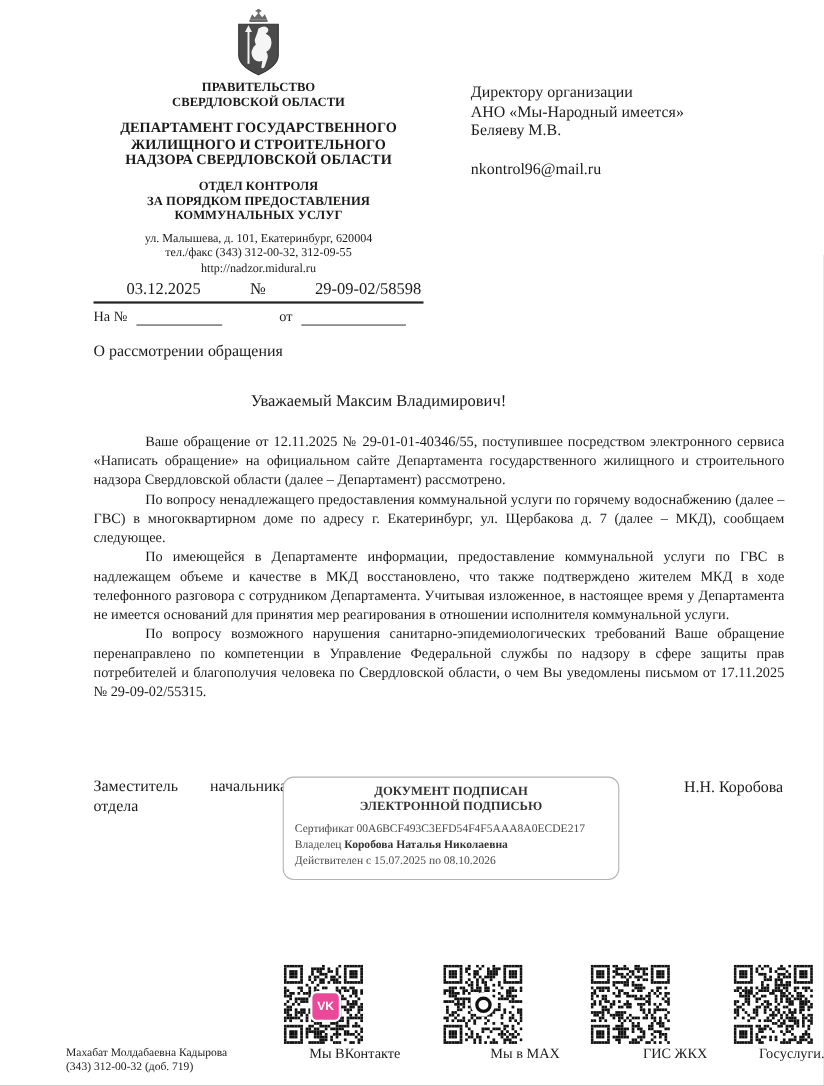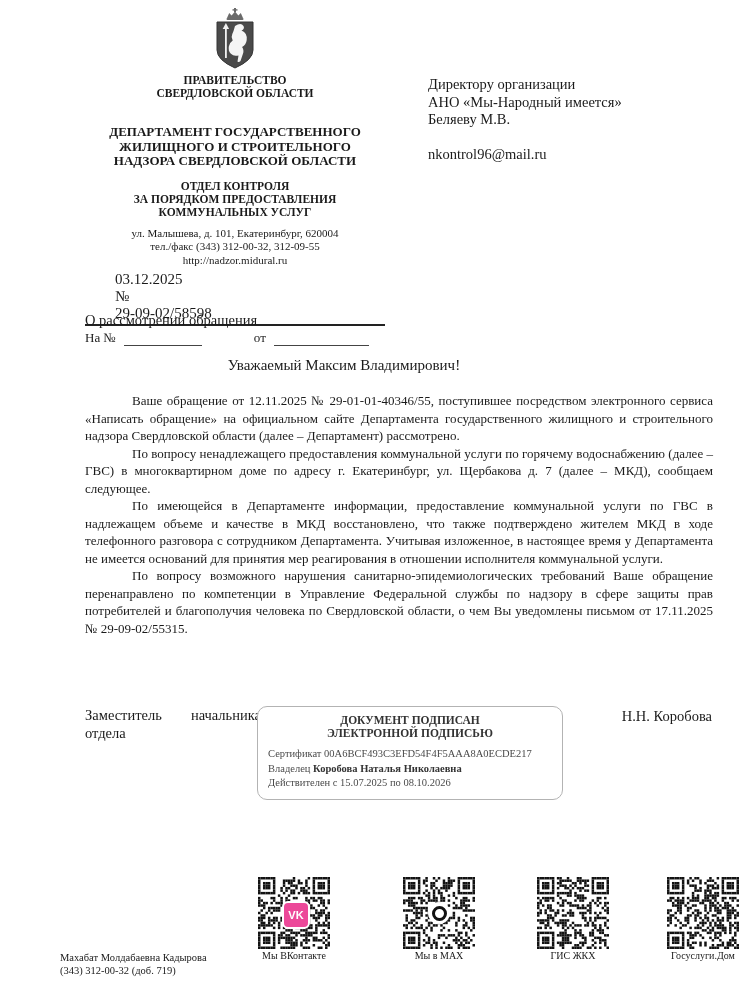--- a/index.html
+++ b/index.html
@@ -5,30 +5,30 @@
   html,body{margin:0;padding:0;background:#888;}
   .page{
     position:relative;width:749px;height:987px;background:#ffffff;
     font-family:"Liberation Serif","DejaVu Serif",serif;color:#1a1a1a;
     margin:0 auto;overflow:hidden;
   }
   
   .hdr{position:absolute;left:85px;top:8px;width:300px;text-align:center;}
   .emblem{display:block;margin:0 auto 4px auto;}
   .gov-line{font-weight:bold;font-size:11.5px;line-height:13px;}
-  .dept-block{margin-top:25px;}
+  .dept-block{margin-top:9px;}
   .dept-line{font-weight:bold;font-size:13px;line-height:14.5px;}
   .div-block{margin-top:11px;}
   .div-line{font-weight:bold;font-size:11.5px;line-height:13px;}
   .addr-block{margin-top:8px;}
   .addr-line{font-size:11px;line-height:13.5px;}
   .date-row{
-    display:flex;align-items:flex-start;justify-content:space-between;
+    display:flex;align-items:center;justify-content:space-between;
     padding:2px 2px 2px 30px;border-bottom:2px solid #222;
-    font-size:15px;margin-top:2px;flex-direction:column;
+    font-size:15px;margin-top:2px;
   }
   .ref-row{display:flex;align-items:flex-end;font-size:13px;margin-top:2px;height:18px;}
   .ref-blank{border-bottom:1.3px solid #444;height:15px;}
   .ref-blank.b1{width:78px;margin-left:8px;}
   .ref-blank.b2{width:95px;margin-left:8px;}
   .ref-from{margin-left:52px;}
   
   .recipient{position:absolute;left:428px;top:76px;font-size:14.5px;line-height:17.5px;}
   .recipient .email{margin-top:17px;}
   
@@ -45,21 +45,21 @@
     box-sizing:border-box;padding:7px 10px 0 10px;color:#3c3c3c;
   }
   .stamp-title{text-align:center;font-weight:bold;font-size:11.5px;line-height:13px;color:#333;}
   .stamp-details{margin-top:7px;font-size:10.5px;line-height:14.5px;color:#4a4a4a;}
   .stamp-details b{color:#333;}
   
   .contact{position:absolute;left:60px;top:951px;font-size:10.5px;line-height:13px;}
   .qr{position:absolute;top:877px;width:72px;height:72px;}
   .qr svg{width:72px;height:72px;display:block;}
   .qr svg rect{fill:#111;}
-  .qr-label{position:absolute;top:950px;width:140px;text-align:center;font-size:10px;}
+  .qr-label{position:absolute;top:950px;width:140px;text-align:right;font-size:13px;}
   .qr-vk{left:258px;} .lbl-vk{left:224px;}
   .qr-max{left:403px;} .lbl-max{left:369px;}
   .qr-gis{left:537px;} .lbl-gis{left:503px;}
   .qr-gos{left:667px;} .lbl-gos{left:633px;}
   .vk-badge{
     position:absolute;left:24px;top:24px;width:24px;height:24px;border-radius:6px;
     background:#ec4899;border:2px solid #fff;box-sizing:content-box;
     display:flex;align-items:center;justify-content:center;
     color:#fff;font-family:"Liberation Sans",sans-serif;font-weight:bold;font-size:11px;
   }

